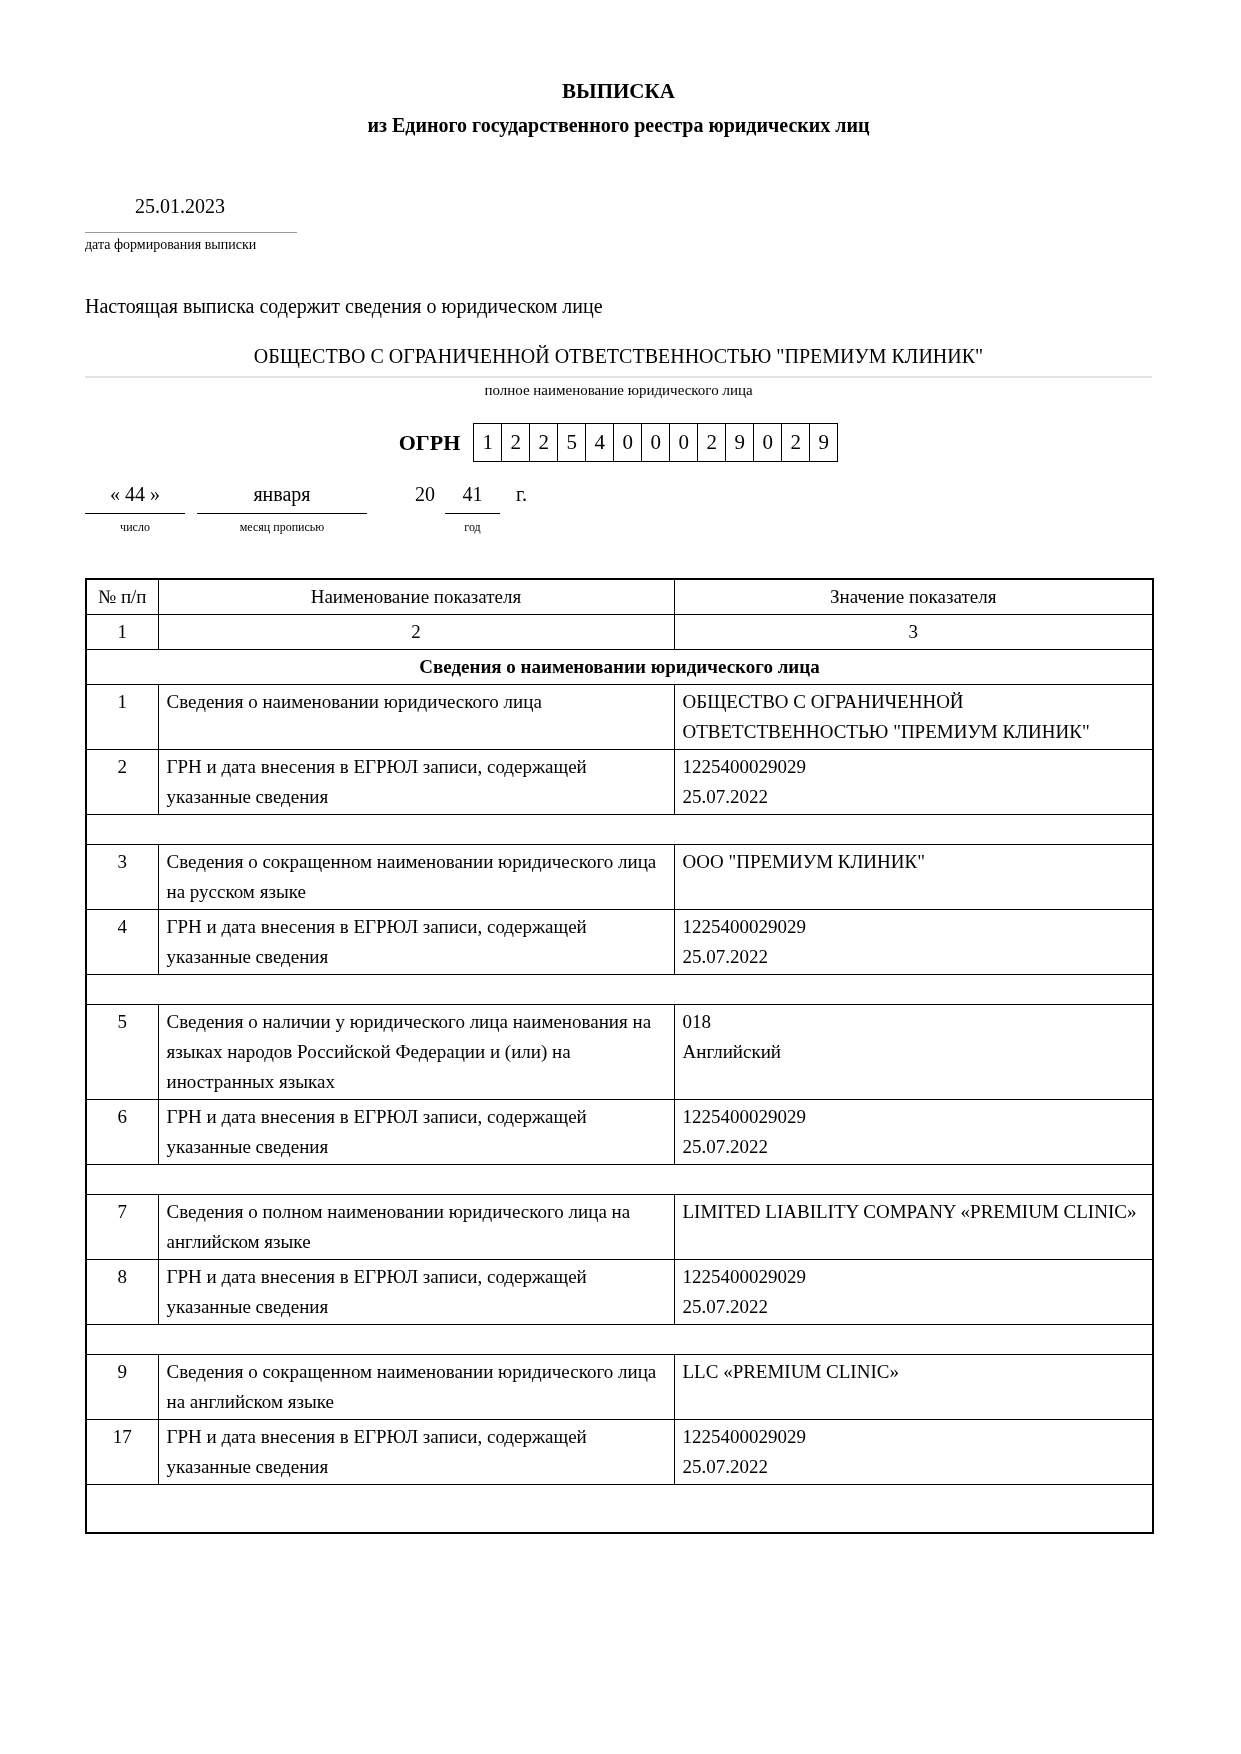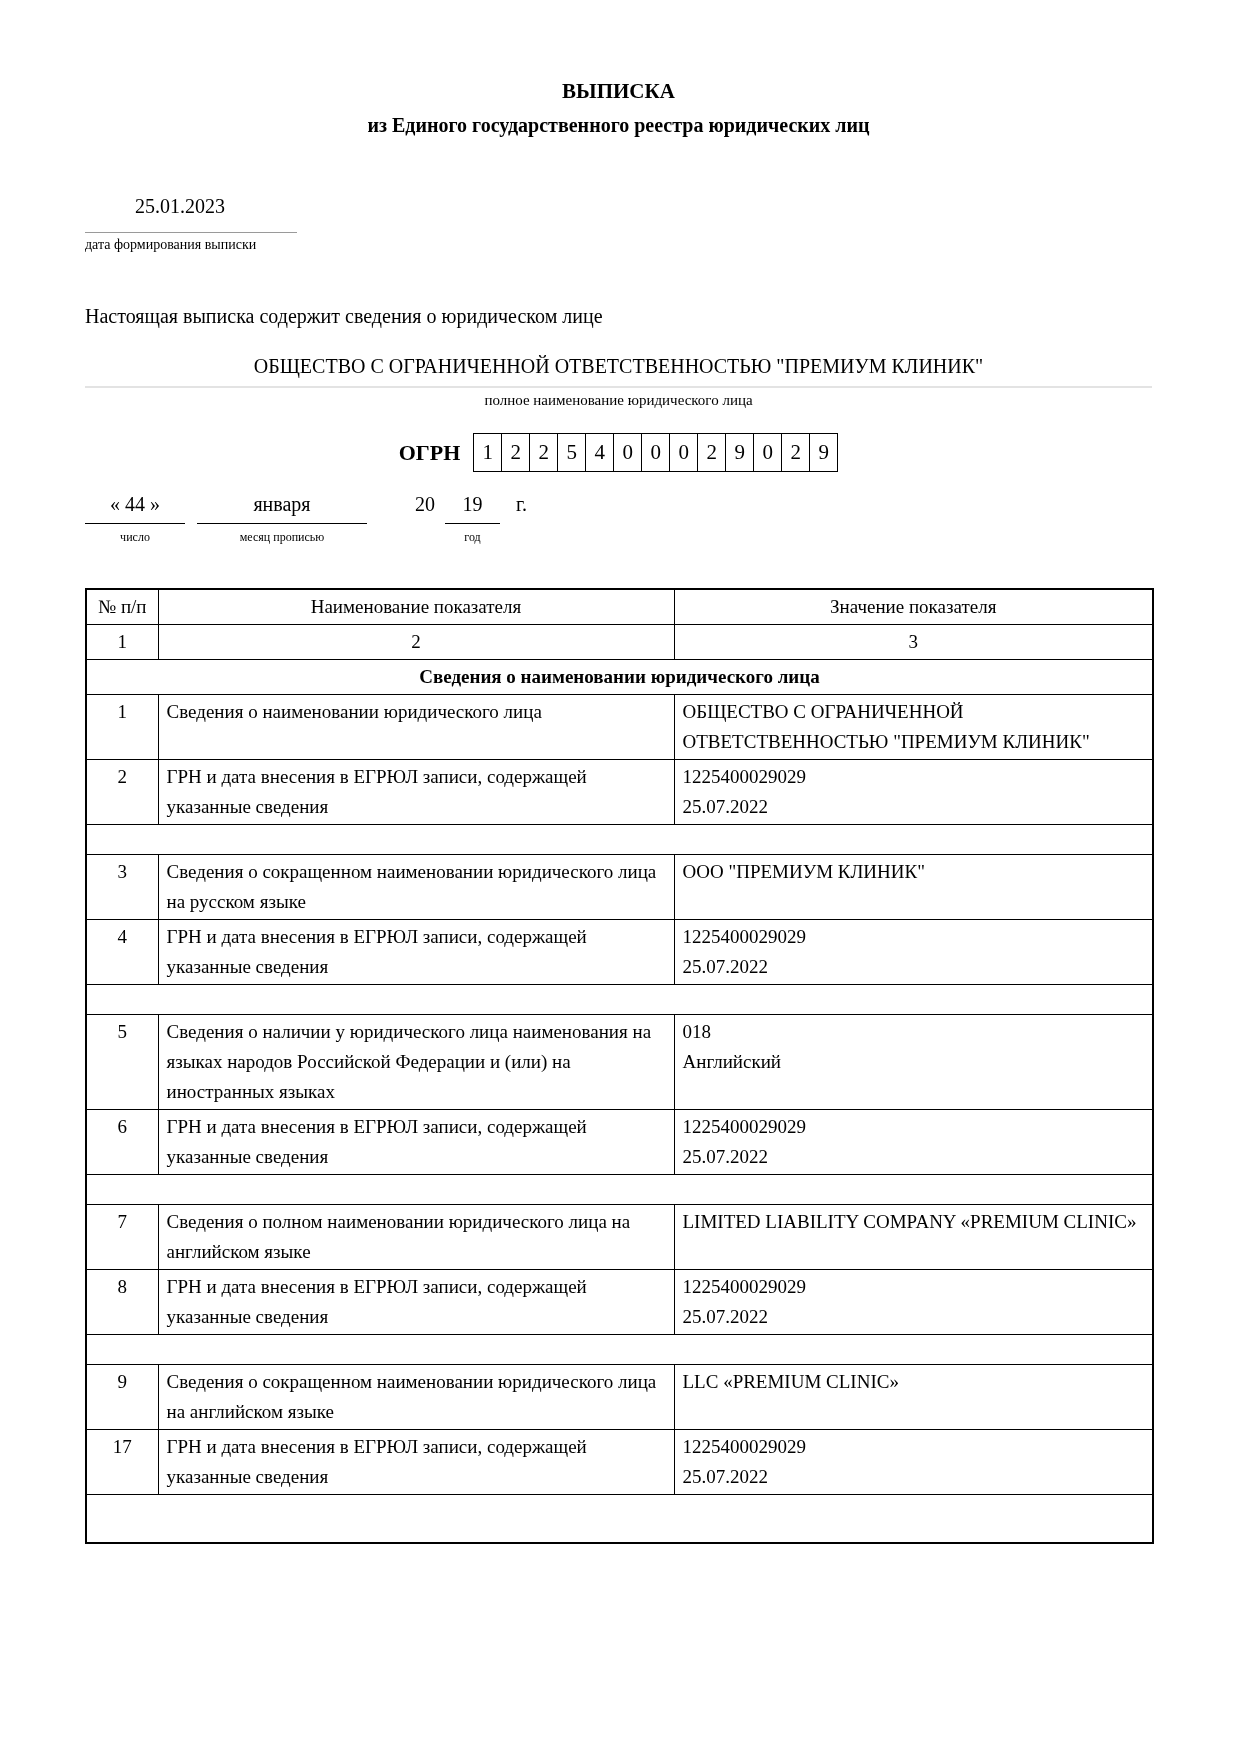--- a/index.html
+++ b/index.html
@@ -7,21 +7,21 @@
   body { font-family: "Liberation Serif", "DejaVu Serif", serif; color: #000; }
   .page {
     width: 1241px; height: 1550px; overflow: hidden;
     padding: 78px 89px 0 85px; position: relative; background: #fff;
   }
   .title { text-align: center; font-weight: bold; font-size: 21px; line-height: 26px; }
   .subtitle { text-align: center; font-weight: bold; font-size: 20px; line-height: 25px; margin-top: 9px; }
   .form-date { margin-top: 55px; padding-left: 50px; font-size: 20px; line-height: 26px; }
   .form-date-rule { width: 212px; border-top: 1px solid #9a9a9a; margin-top: 13px; }
   .form-date-label { font-size: 14px; line-height: 17px; margin-top: 3px; }
-  .intro { margin-top: 50px; font-size: 20px; line-height: 26px; }
+  .intro { margin-top: 40px; font-size: 20px; line-height: 26px; }
   .company { margin-top: 25px; text-align: center; font-size: 20px; line-height: 25px;
              padding-bottom: 7px; border-bottom: 2px solid #e3e3e3; }
   .company-label { text-align: center; font-size: 15px; line-height: 18px; margin-top: 3px; }
   .ogrn-row { margin-top: 24px; display: flex; justify-content: center; align-items: center; }
   .ogrn-label { font-weight: bold; font-size: 22px; margin-right: 13px; }
   .ogrn-cells { display: flex; }
   .ogrn-cell { width: 29px; height: 39px; border: 1px solid #000; margin-left: -1px;
                display: flex; align-items: center; justify-content: center; font-size: 21px; }
   .ogrn-cell:first-child { margin-left: 0; }
   .included { margin-top: 24px; font-size: 20px; line-height: 26px; }
@@ -96,21 +96,21 @@
     <span class="seg seg-day">
       <span class="val">« 44 »</span>
       <span class="lbl">число</span>
     </span>
     <span class="seg seg-month">
       <span class="val">января</span>
       <span class="lbl">месяц прописью</span>
     </span>
     <span class="plain plain-century">20</span>
     <span class="seg seg-year">
-      <span class="val">19</span>
+      <span class="val">41</span>
       <span class="lbl">год</span>
     </span>
     <span class="plain plain-suffix">г.</span>
   </div>
 
   <table class="register">
     <tbody>
       <tr class="hdr">
         <td class="c-num">№ п/п</td>
         <td class="c-name">Наименование показателя</td>

